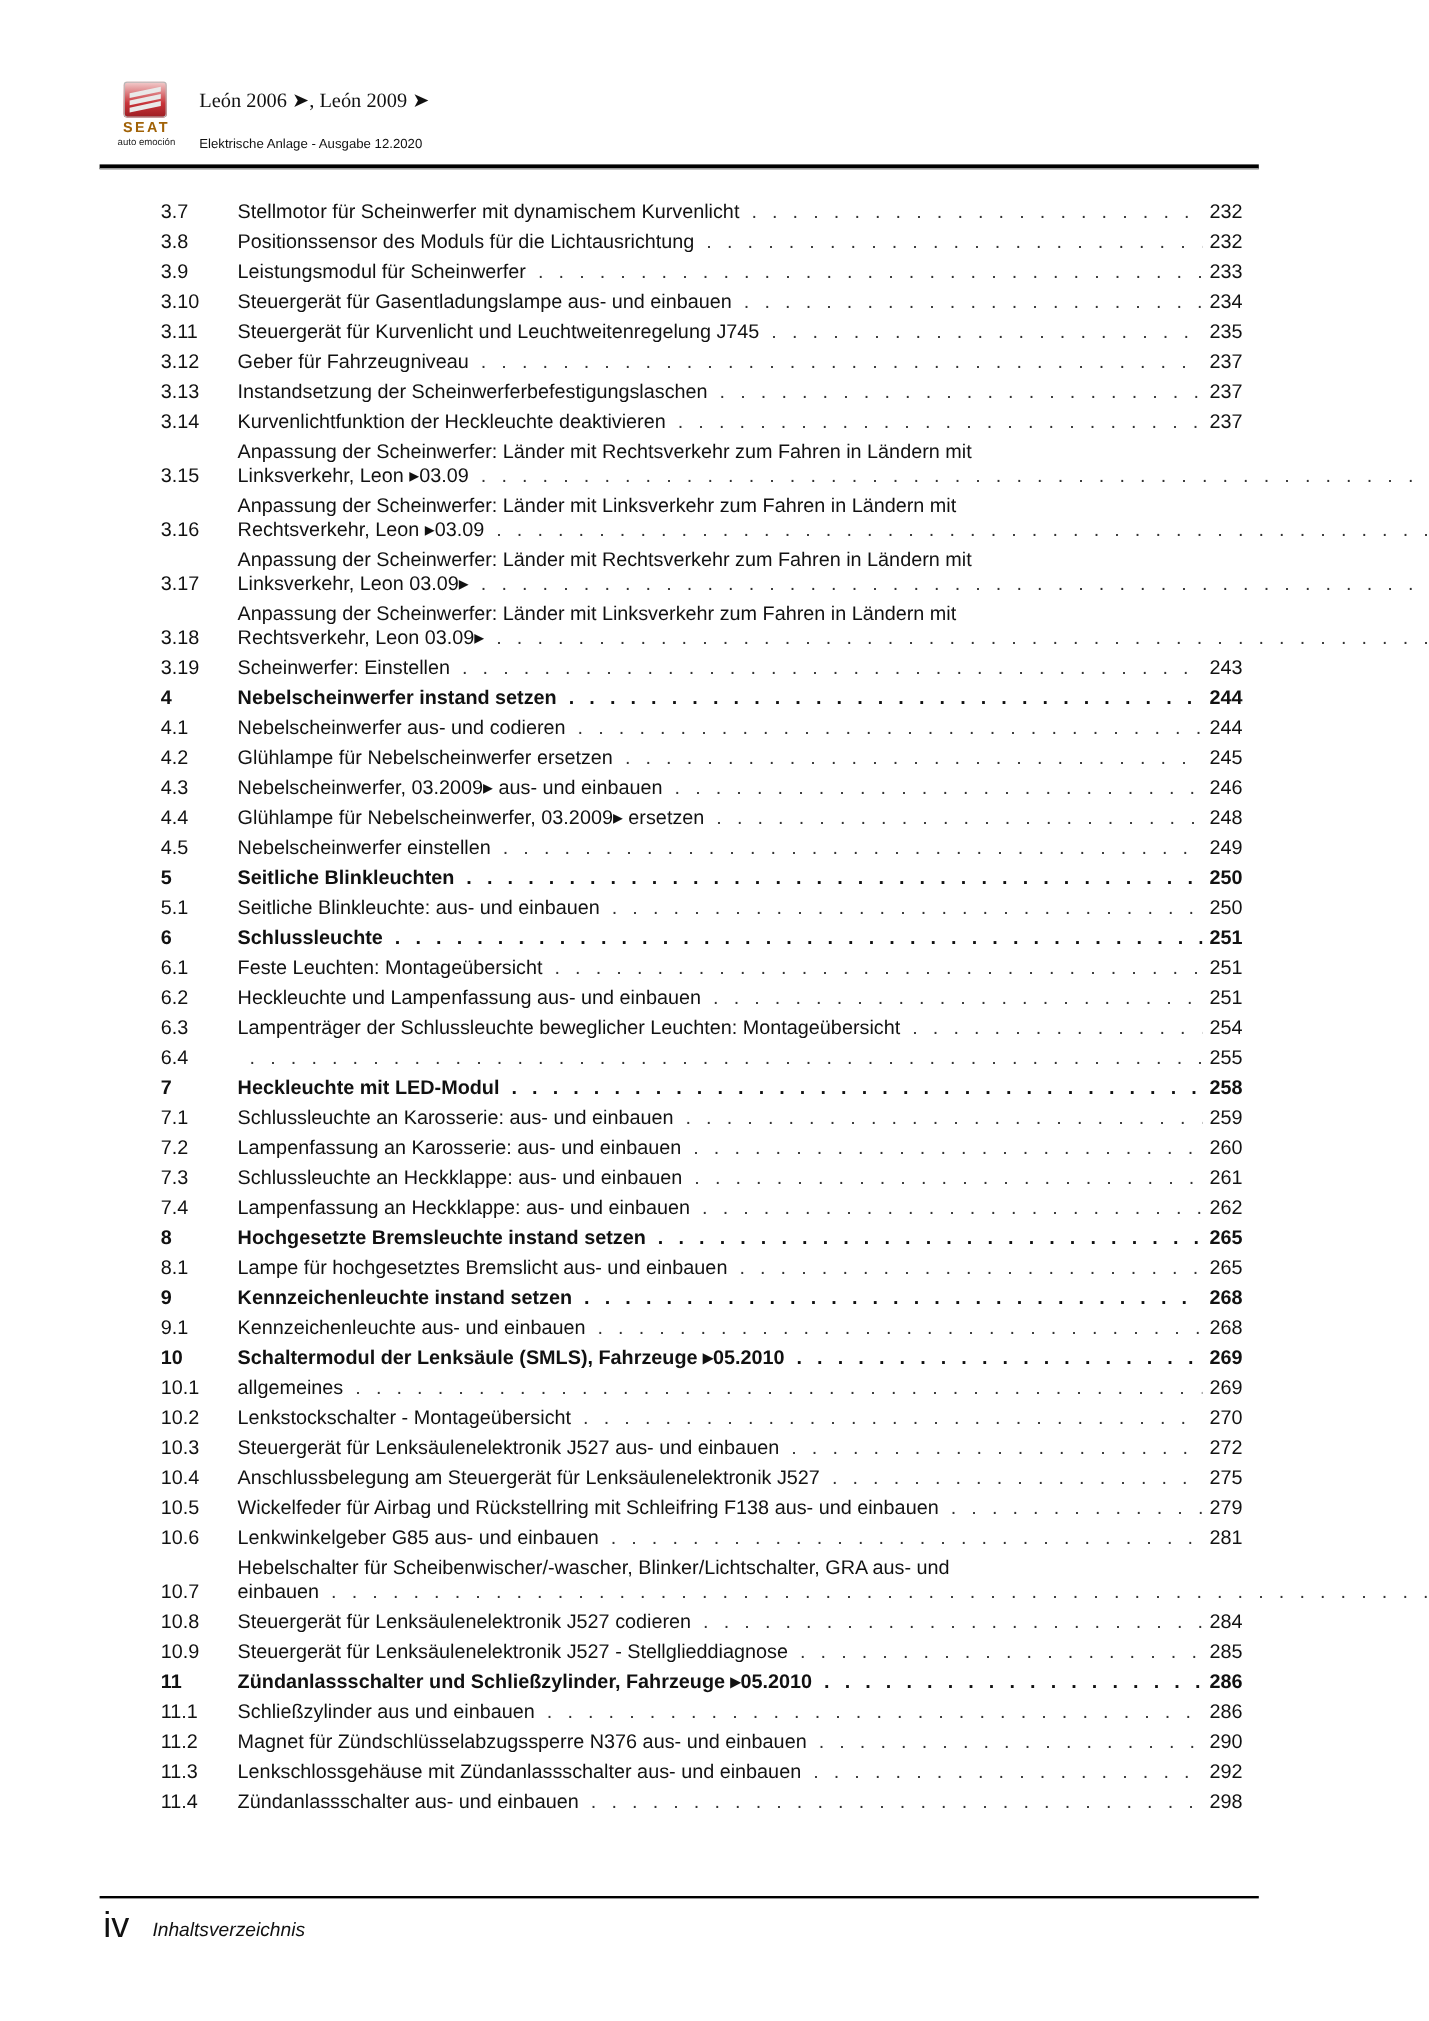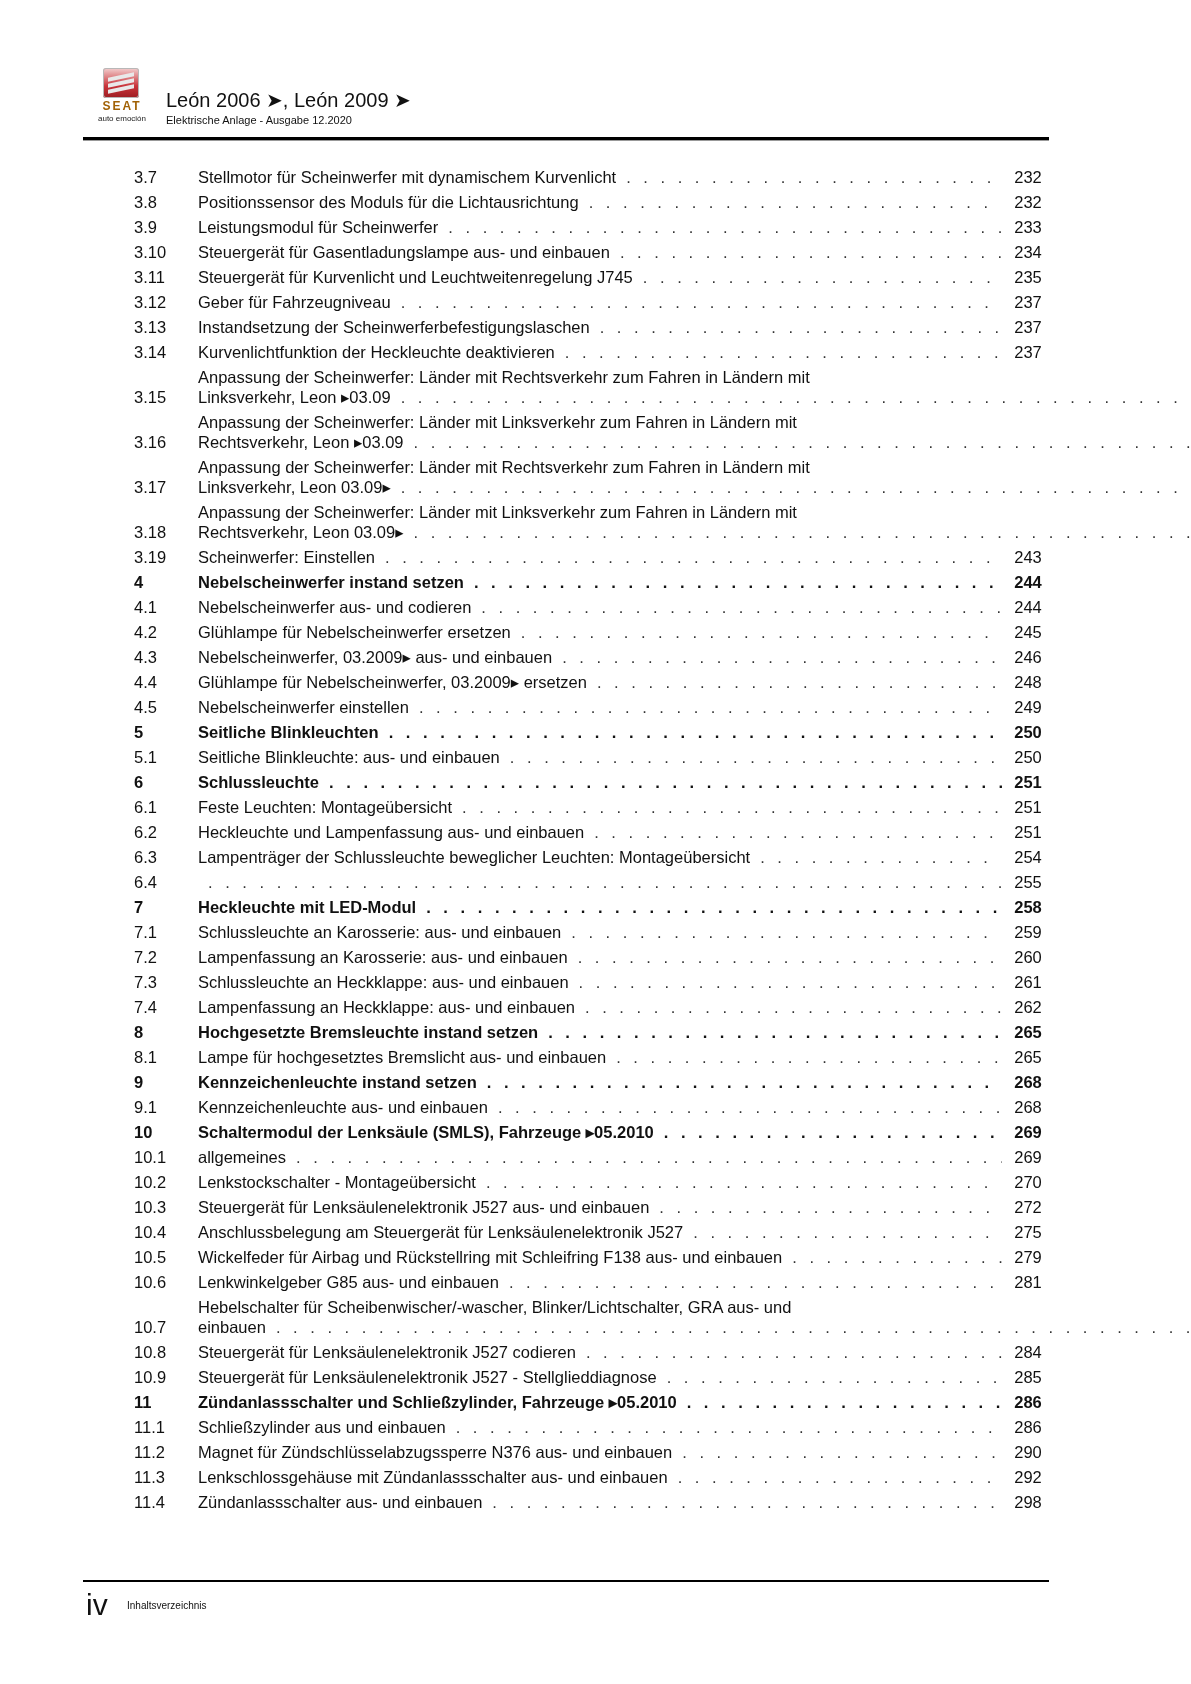--- a/index.html
+++ b/index.html
@@ -9,42 +9,42 @@
   .logo { position: absolute; left: 2px; top: 0; width: 72px; height: 60px; }
   .logo-badge { position: absolute; left: 18px; top: 2px; width: 36px; height: 30px;
                 border-radius: 3px; background: linear-gradient(180deg,#f3d0d0,#c9343a 60%,#9c1d22);
                 box-shadow: inset 0 0 0 1px #b8b8b8; }
   .logo-badge i { position: absolute; left: 5px; right: 5px; height: 4px; background: #e9e9e9;
                   transform: skewY(-12deg); }
   .logo-word { position: absolute; left: 8px; top: 33px; width: 58px; text-align: center;
                font-size: 12px; font-weight: bold; letter-spacing: 2px; color: #a16207; }
   .logo-tag { position: absolute; left: 0; top: 48px; width: 74px; text-align: center;
               font-size: 8px; color: #222; }
-  .title1 { position: absolute; left: 83px; top: 24px; font-size: 20px; line-height: 20px; }
+  .title1 { position: absolute; left: 83px; top: 8px; font-size: 17px; line-height: 20px; font-family: Liberation Serif, serif; }
   .title2 { position: absolute; left: 83px; top: 44px; font-size: 11px; line-height: 20px; }
   .hrule { position: absolute; left: 83px; top: 137px; width: 966px; height: 3px; background: #000;
            border-bottom: 1px solid #999; }
 
   .toc { position: absolute; left: 134px; top: 167px; width: 914px; }
   .row { display: flex; align-items: flex-end; font-size: 16.5px; line-height: 20px; margin-bottom: 5px; }
   .row.ch { font-weight: bold; margin-top: 5px; margin-bottom: 5px; }
   .row .num { width: 64px; flex: none; }
   .row .body { flex: 1; display: flex; align-items: center; min-width: 0; }
   .row .title { flex: none; max-width: 100%; }
   .row .dots { flex: 1; overflow: hidden; white-space: nowrap; letter-spacing: 4px; margin: 0 6px 0 10px;
                color: #333; font-weight: normal; }
   .row.ch .dots { font-weight: bold; color: #111; }
   .row .dots::after { content: ". . . . . . . . . . . . . . . . . . . . . . . . . . . . . . . . . . . . . . . . . . . . . . . . . . . . . . . . . . . . . . . . . . . . . . . . . . . . . ."; }
-  .row .page { width: 40px; text-align: center; flex: none; }
+  .row .page { width: 40px; text-align: left; flex: none; }
   .wrapbody { flex: 1; display: flex; flex-direction: column; }
   .wrapbody .line2 { display: flex; align-items: flex-end; }
 
   .frule { position: absolute; left: 83px; top: 1580px; width: 966px; height: 2px; background: #000; }
   .fnum { position: absolute; left: 86px; top: 1588px; font-size: 30px; line-height: 34px; }
-  .flabel { position: absolute; left: 127px; top: 1600px; font-size: 10px; }
+  .flabel { position: absolute; left: 127px; top: 1600px; font-size: 16px; font-style: italic; }
 </style>
 </head>
 <body>
 
 <div class="header">
   <div class="logo">
     <div class="logo-badge">
       <i style="top:7px"></i>
         <i style="top:13px"></i>
         <i style="top:19px"></i>

